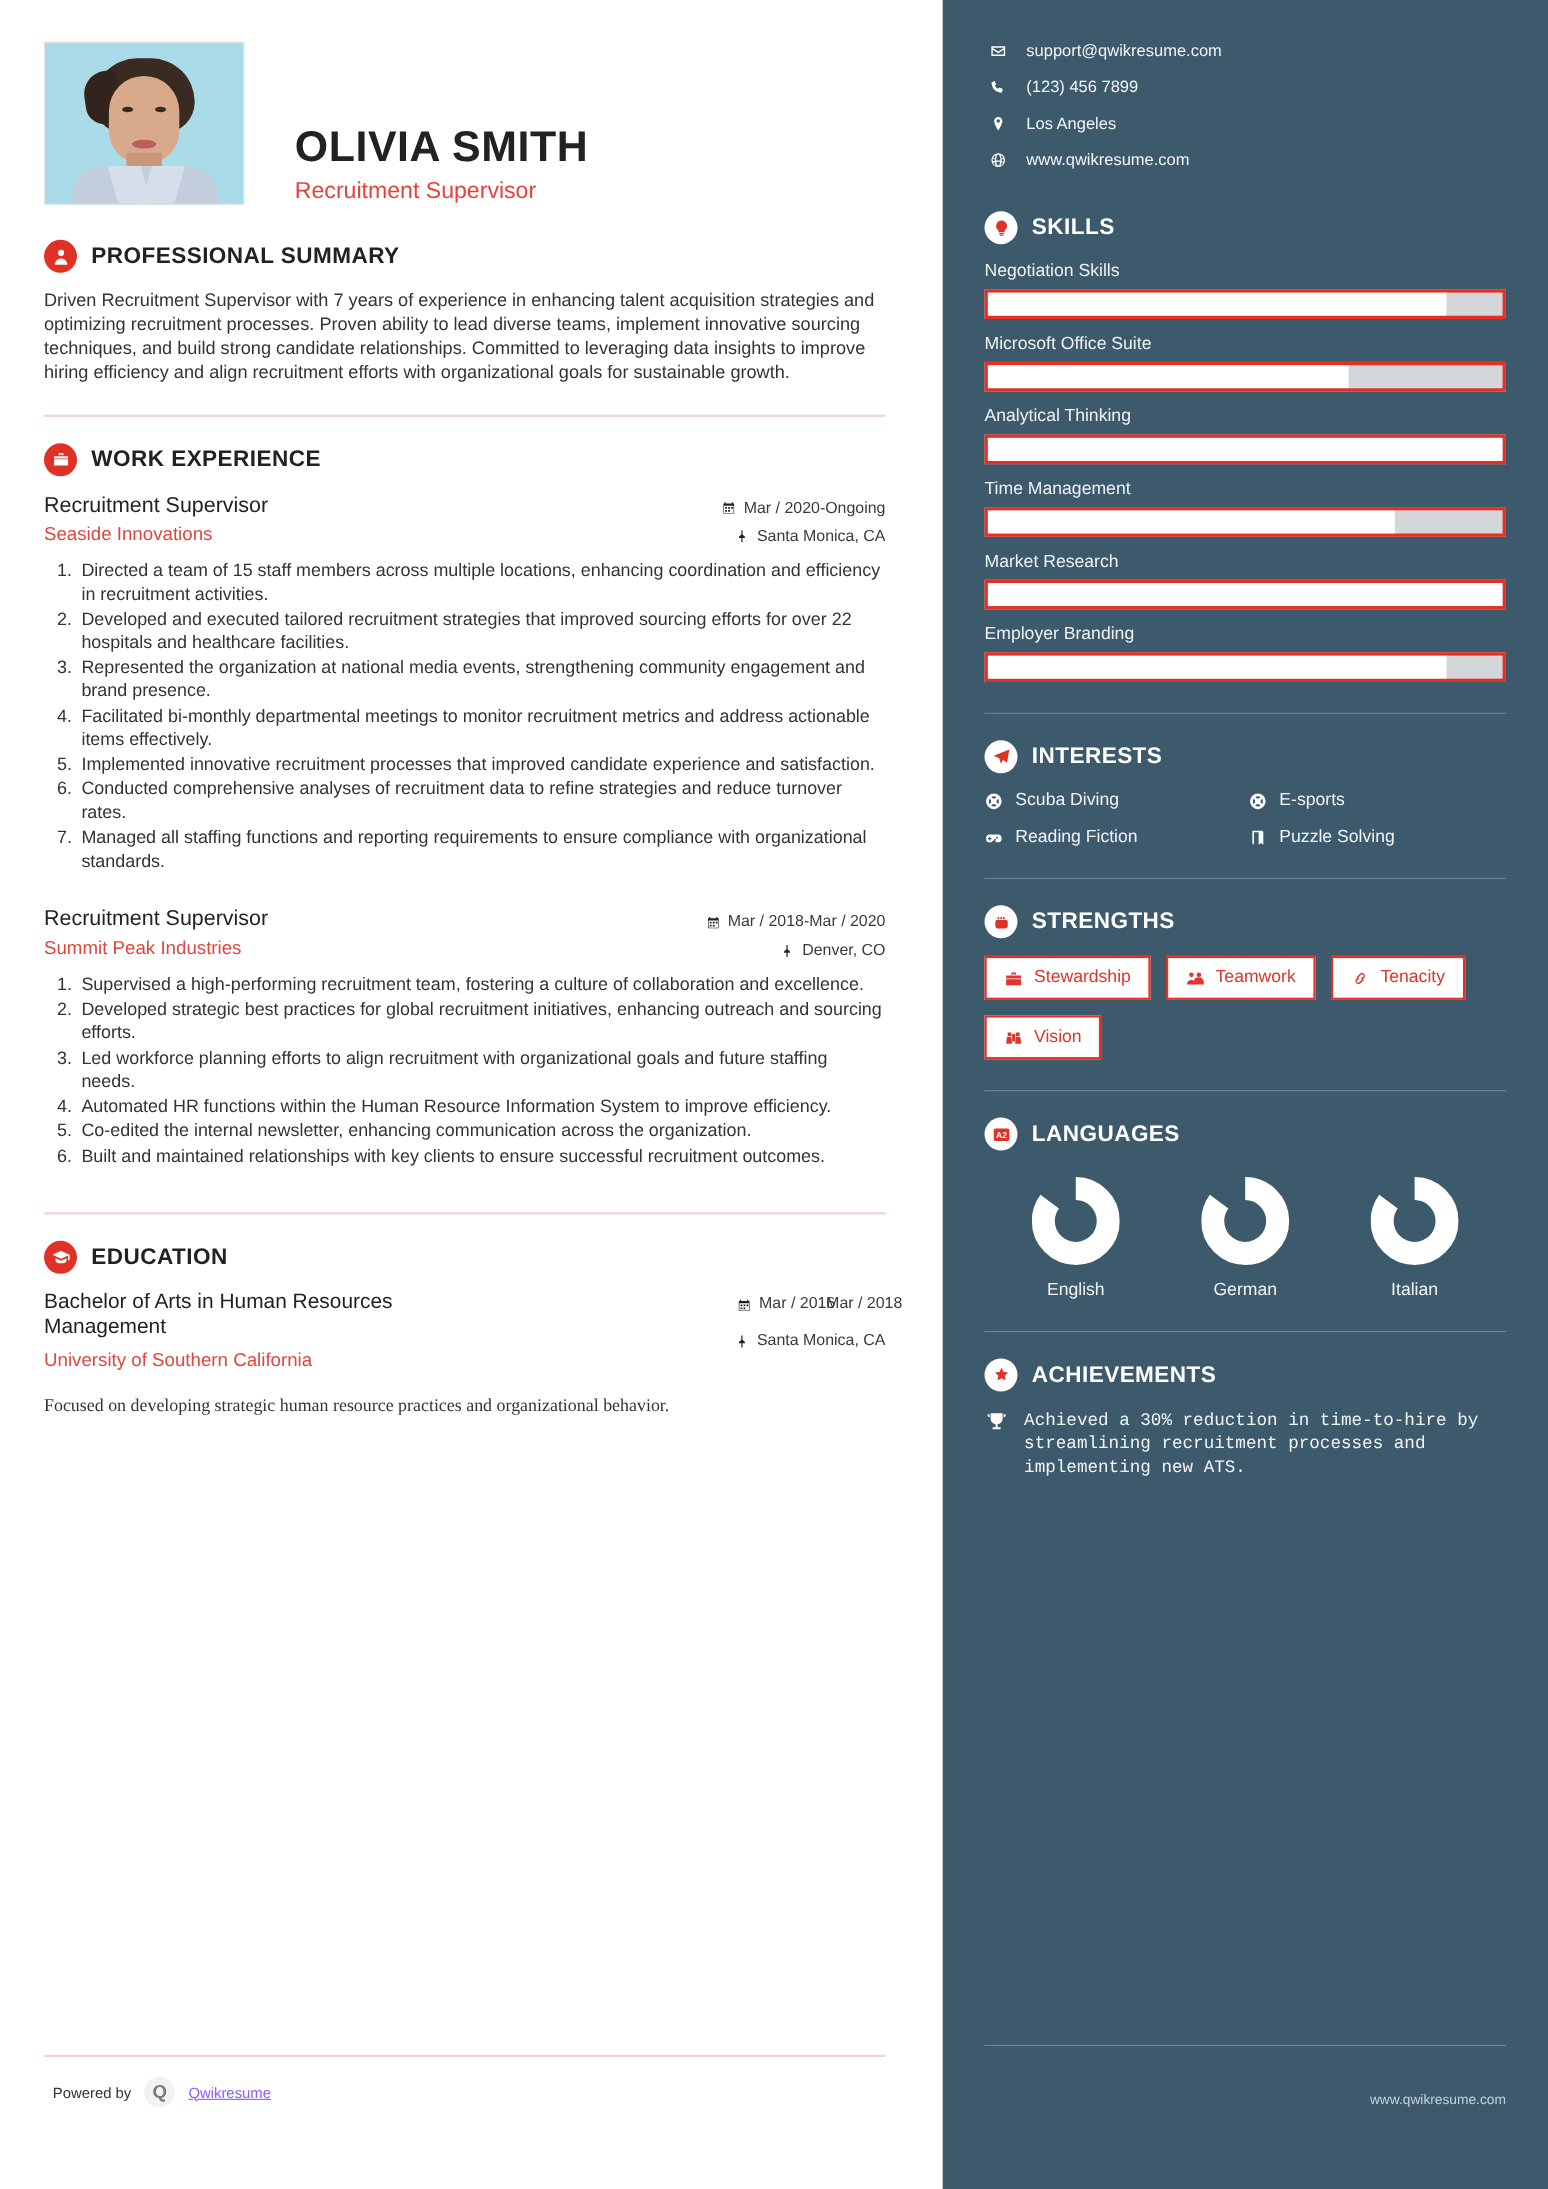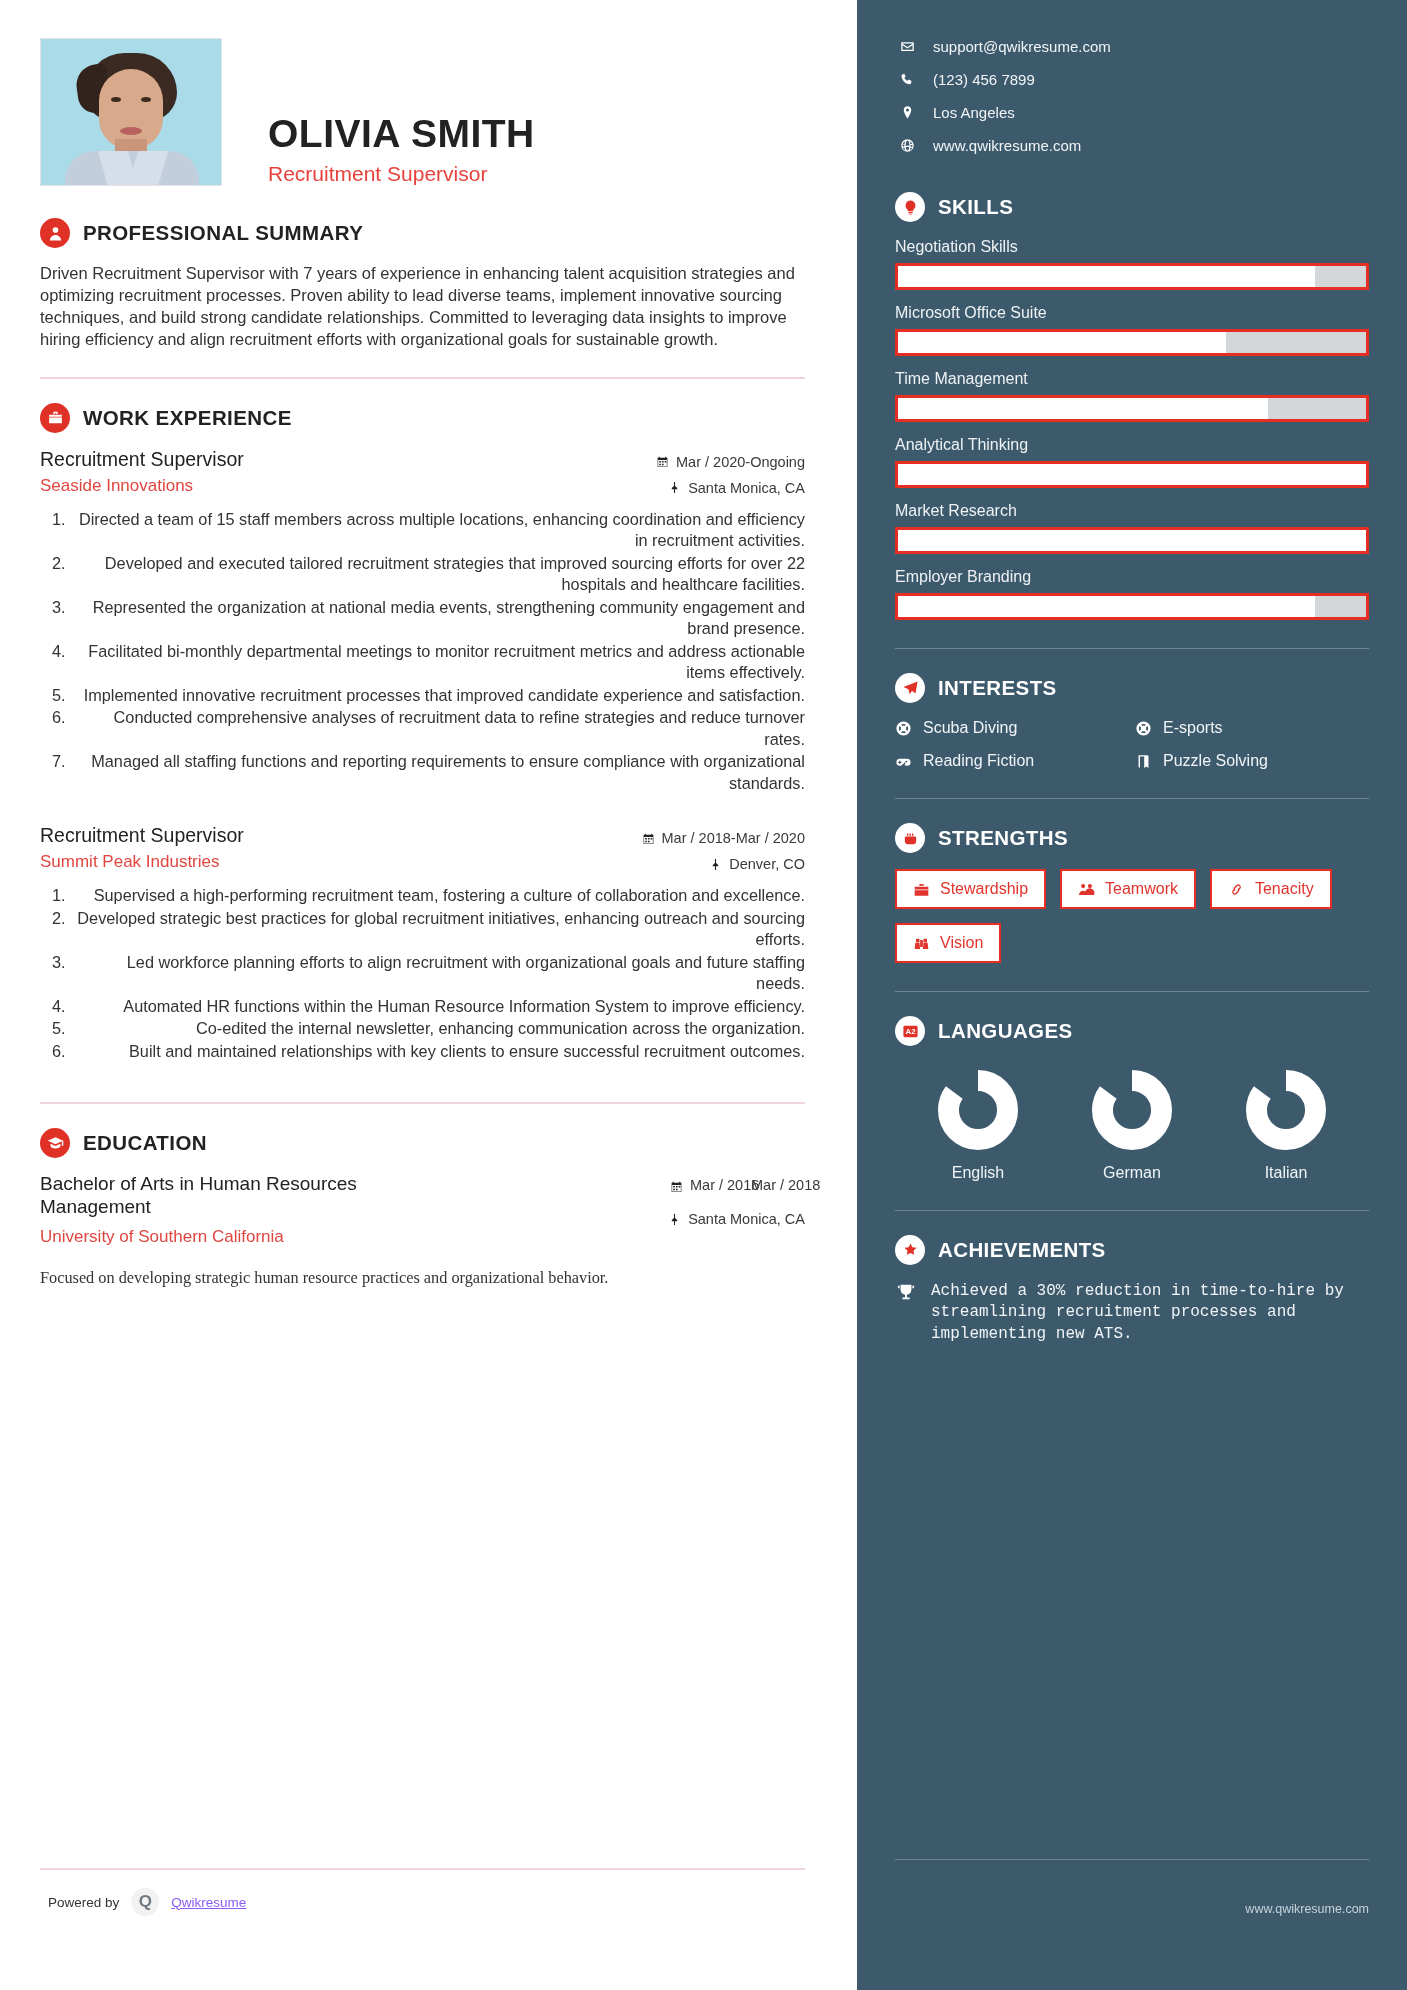--- a/index.html
+++ b/index.html
@@ -71,21 +71,21 @@
   .job { margin-bottom: 6px; }
   .job-top { display: flex; justify-content: space-between; align-items: flex-start; }
   .job-title { font-size: 19.5px; color: #222; }
   .job-comp { font-size: 17px; color: #e0453f; margin-top: 5px; }
   .job-meta { text-align: right; padding-top: 6px; white-space: nowrap; }
   .meta-row { display: flex; align-items: center; justify-content: flex-end; gap: 7px; font-size: 14.5px; color: #3a3a3a; }
   .meta-row + .meta-row { margin-top: 10px; }
   .meta-ico { width: 13px; height: 13px; display:inline-block; }
   .meta-ico svg { width: 13px; height: 13px; fill: #222; display:block; }
 
-  ol.bullets { margin: 13px 0 0 30px; padding: 0; text-align: right; }
+  ol.bullets { margin: 13px 0 0 30px; padding: 0; }
   ol.bullets li { font-size: 16.3px; line-height: 1.32; color: #333; margin-bottom: 1px; padding-left: 4px; }
 
   
   .edu-top { display: flex; justify-content: space-between; align-items: flex-start; }
   .edu-deg { font-size: 19px; color: #222; max-width: 430px; line-height: 1.2; }
   .edu-school { font-size: 17px; color: #e0453f; margin-top: 8px; }
 
   .edu-desc { font-size: 16.3px; line-height: 1.33; color: #333; margin-top: 20px; font-family: Liberation Serif, serif; }
 
   
@@ -371,29 +371,29 @@
             <div class="skill-fill" style="width: 89%;"></div>
           </div>
       </div>
       <div>
         <div class="skill-name">Microsoft Office Suite</div>
         <div class="skill-bar">
             <div class="skill-fill" style="width: 70%;"></div>
           </div>
       </div>
       <div>
+        <div class="skill-name">Analytical Thinking</div>
+        <div class="skill-bar">
+            <div class="skill-fill" style="width: 100%;"></div>
+          </div>
+      </div>
+      <div>
         <div class="skill-name">Time Management</div>
         <div class="skill-bar">
             <div class="skill-fill" style="width: 79%;"></div>
-          </div>
-      </div>
-      <div>
-        <div class="skill-name">Analytical Thinking</div>
-        <div class="skill-bar">
-            <div class="skill-fill" style="width: 100%;"></div>
           </div>
       </div>
       <div>
         <div class="skill-name">Market Research</div>
         <div class="skill-bar">
             <div class="skill-fill" style="width: 100%;"></div>
           </div>
       </div>
       <div>
         <div class="skill-name">Employer Branding</div>

